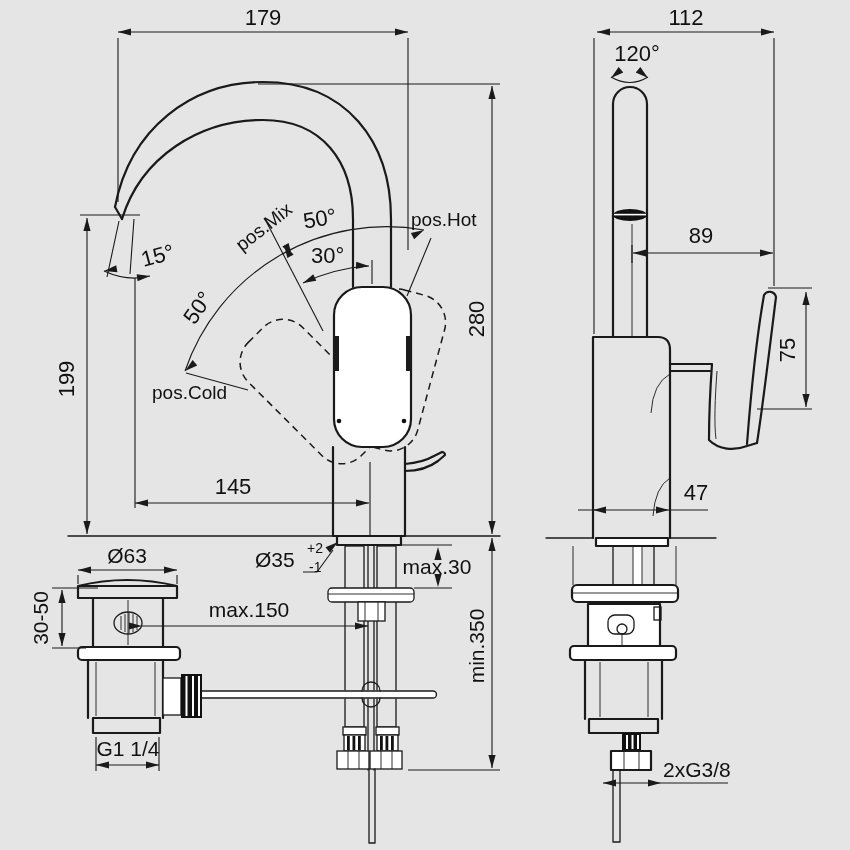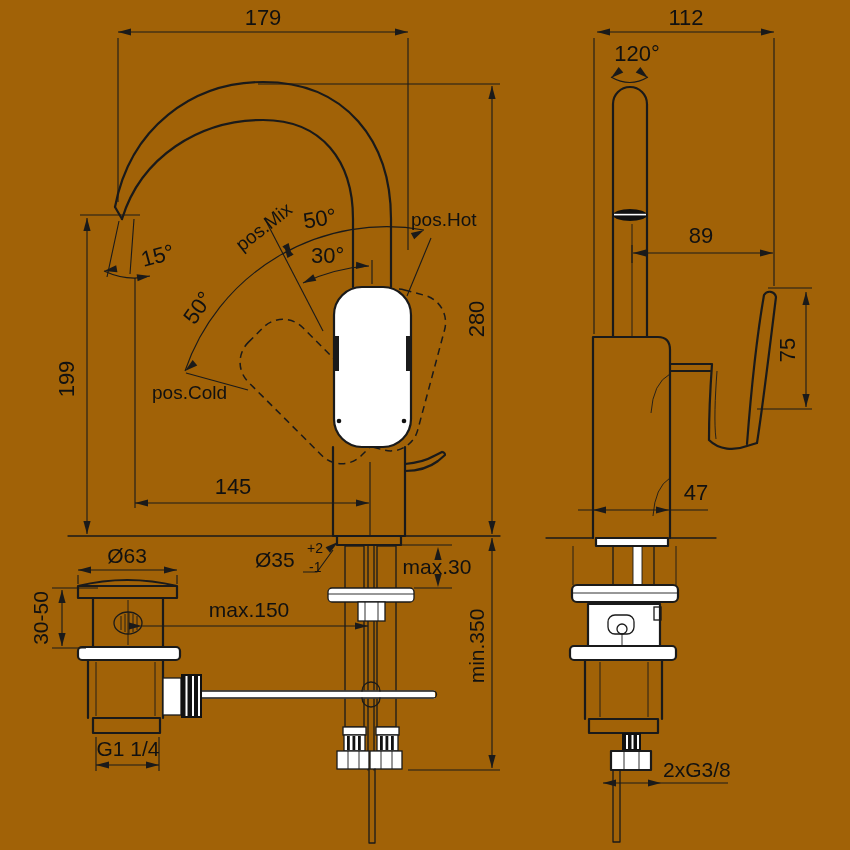--- a/index.html
+++ b/index.html
@@ -1,16 +1,16 @@
 <!DOCTYPE html>
 <html><head>
 <meta charset="utf-8">
 <style>
   html,body{margin:0;padding:0;background:#fff;}
-  .stage{position:relative;width:850px;height:850px;background:#a16207;overflow:hidden;}
+  .stage{position:relative;width:850px;height:850px;background:#e5e5e5;overflow:hidden;}
   svg{display:block;}
   svg text{font-family:"Liberation Sans","DejaVu Sans",sans-serif;fill:#111;}
   .t22{font-size:22px;}
   .t21{font-size:21px;}
   .t19{font-size:19px;}
   .t14{font-size:14px;}
   .outline{stroke:#1a1a1a;stroke-width:2.2;fill:none;stroke-linecap:round;stroke-linejoin:round;}
   .detail{stroke:#1a1a1a;stroke-width:1.3;fill:none;stroke-linecap:round;}
   .thin{stroke:#1a1a1a;stroke-width:0.9;fill:none;}
   .dim{stroke:#1a1a1a;stroke-width:1.1;fill:none;}

